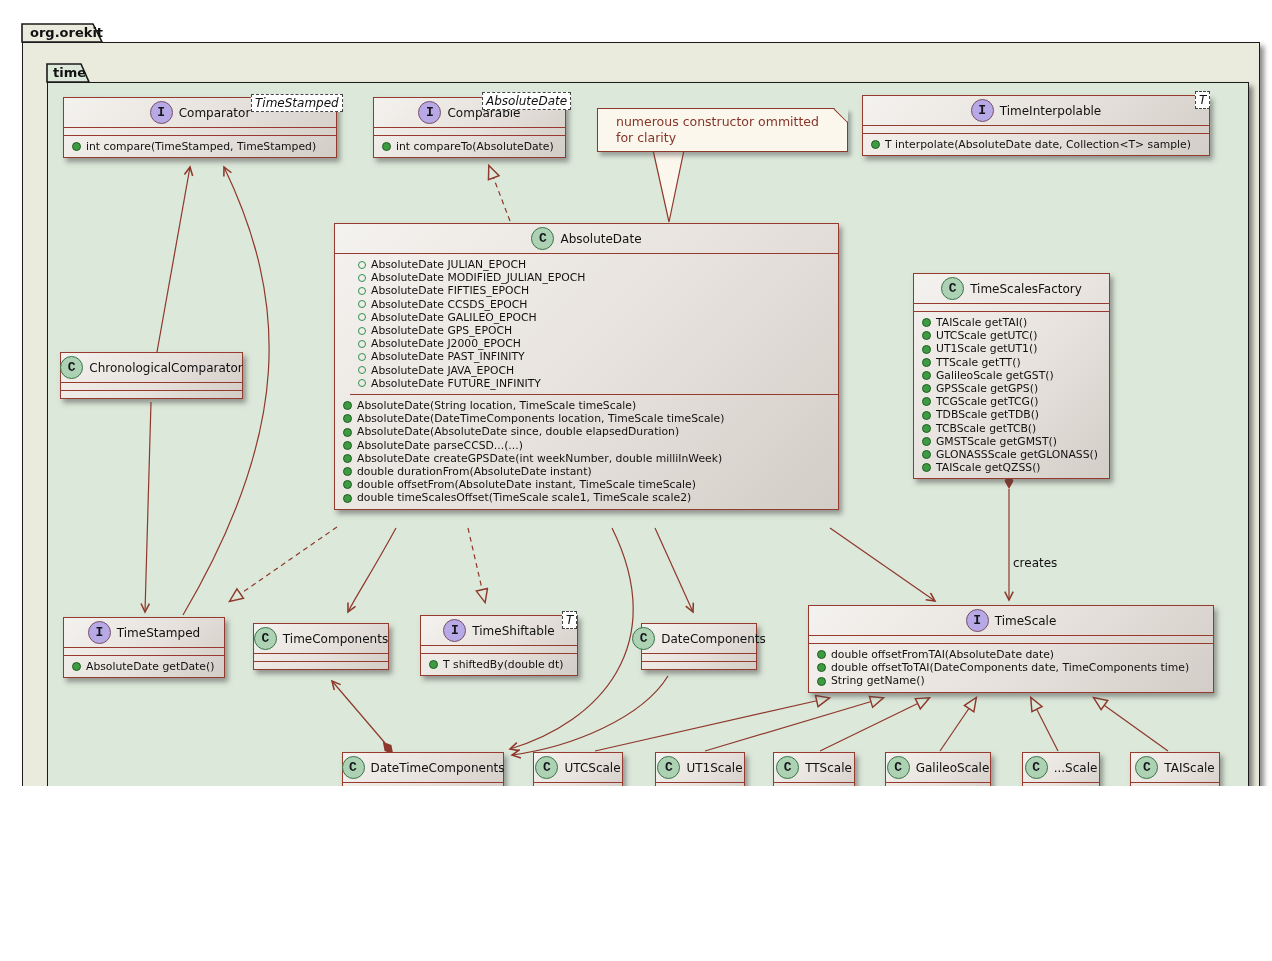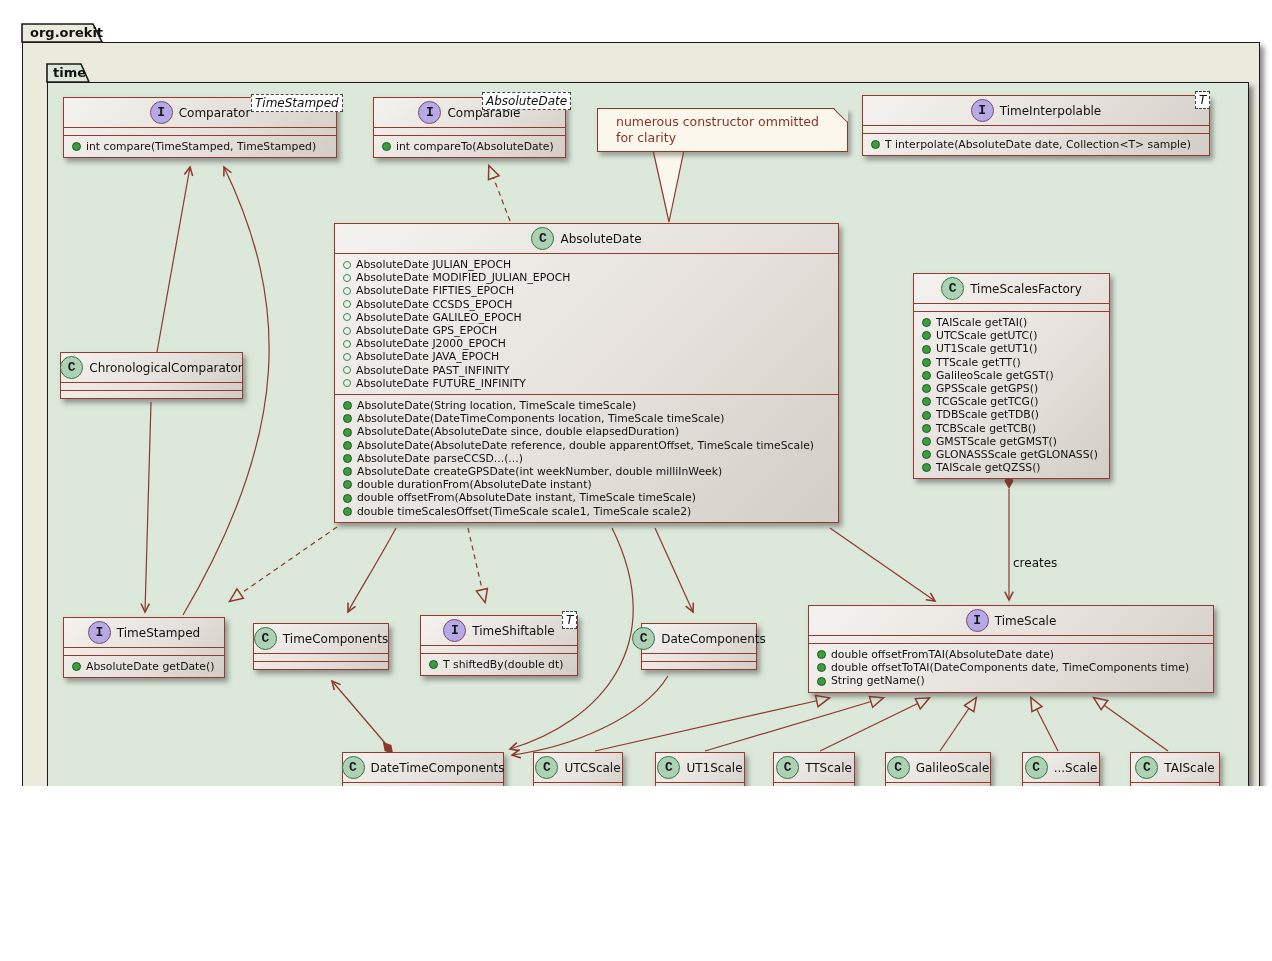--- a/index.html
+++ b/index.html
@@ -24,21 +24,21 @@
     padding:3px 7px;min-height:23px;border-bottom:1.5px solid var(--red);}
   .uml-name{font-size:12px;color:#111;white-space:nowrap;}
   .uml-name.it{}
   .circ{flex:none;width:21px;height:21px;border-radius:50%;display:flex;align-items:center;
     justify-content:center;font-family:"Liberation Mono",monospace;font-weight:bold;font-size:13px;color:#15151c;}
   .circ.i{background:#b7a8e6;border:1px solid #7a4e68;}
   .circ.c{background:#add2b3;border:1px solid #39734a;}
   .uml-empty{height:7px;}
   .uml-empty.sep{border-bottom:1.5px solid var(--red);}
   .uml-sec{padding:4px 6px;}
-  .uml-sec.sep{border-bottom:1.5px solid var(--red);}
+  .uml-sec.sep{border-bottom:1.5px solid var(--red);margin-left:15px;}
   .m-row{display:flex;align-items:center;gap:5px;line-height:13.2px;white-space:nowrap;}
   .dot{flex:none;border-radius:50%;margin-left:2px;}
   .dot.m{width:7px;height:7px;background:#3f9b41;border:1px solid #1e5c24;}
   .dot.f{width:6px;height:6px;background:transparent;border:1.6px solid #2f9150;}
   .m-text{font-size:10.8px;color:#111;}
   .stereo{position:absolute;z-index:4;background:#fff;border:1px dashed #444;
     font-size:12px;font-style:italic;color:#111;padding:0 3px;line-height:16px;white-space:nowrap;}
   .note{position:absolute;z-index:4;background:var(--notebg);border:1px solid var(--line);
     color:var(--notefg);font-size:12.5px;line-height:16px;padding:5px 18px;
     box-shadow:3px 4px 4px rgba(80,80,80,.45);}
@@ -173,47 +173,43 @@
           <div class="m-row">
             <span class="dot f"></span>
             <span class="m-text">AbsoluteDate GPS_EPOCH</span>
           </div>
           <div class="m-row">
             <span class="dot f"></span>
             <span class="m-text">AbsoluteDate J2000_EPOCH</span>
           </div>
           <div class="m-row">
             <span class="dot f"></span>
+            <span class="m-text">AbsoluteDate PAST_INFINITY</span>
+          </div>
+          <div class="m-row">
+            <span class="dot f"></span>
             <span class="m-text">AbsoluteDate JAVA_EPOCH</span>
           </div>
           <div class="m-row">
             <span class="dot f"></span>
-            <span class="m-text">AbsoluteDate PAST_INFINITY</span>
-          </div>
-          <div class="m-row">
-            <span class="dot f"></span>
             <span class="m-text">AbsoluteDate FUTURE_INFINITY</span>
           </div>
         </div>
         <div class="uml-sec">
           <div class="m-row">
             <span class="dot m"></span>
             <span class="m-text">AbsoluteDate(String location, TimeScale timeScale)</span>
           </div>
           <div class="m-row">
             <span class="dot m"></span>
             <span class="m-text">AbsoluteDate(DateTimeComponents location, TimeScale timeScale)</span>
           </div>
           <div class="m-row">
             <span class="dot m"></span>
             <span class="m-text">AbsoluteDate(AbsoluteDate since, double elapsedDuration)</span>
-          </div>
-          <div class="m-row">
-            <span class="dot m"></span>
-            <span class="m-text">AbsoluteDate(AbsoluteDate reference, double apparentOffset, TimeScale timeScale)</span>
           </div>
           <div class="m-row">
             <span class="dot m"></span>
             <span class="m-text">AbsoluteDate parseCCSD...(...)</span>
           </div>
           <div class="m-row">
             <span class="dot m"></span>
             <span class="m-text">AbsoluteDate createGPSDate(int weekNumber, double milliInWeek)</span>
           </div>
           <div class="m-row">

